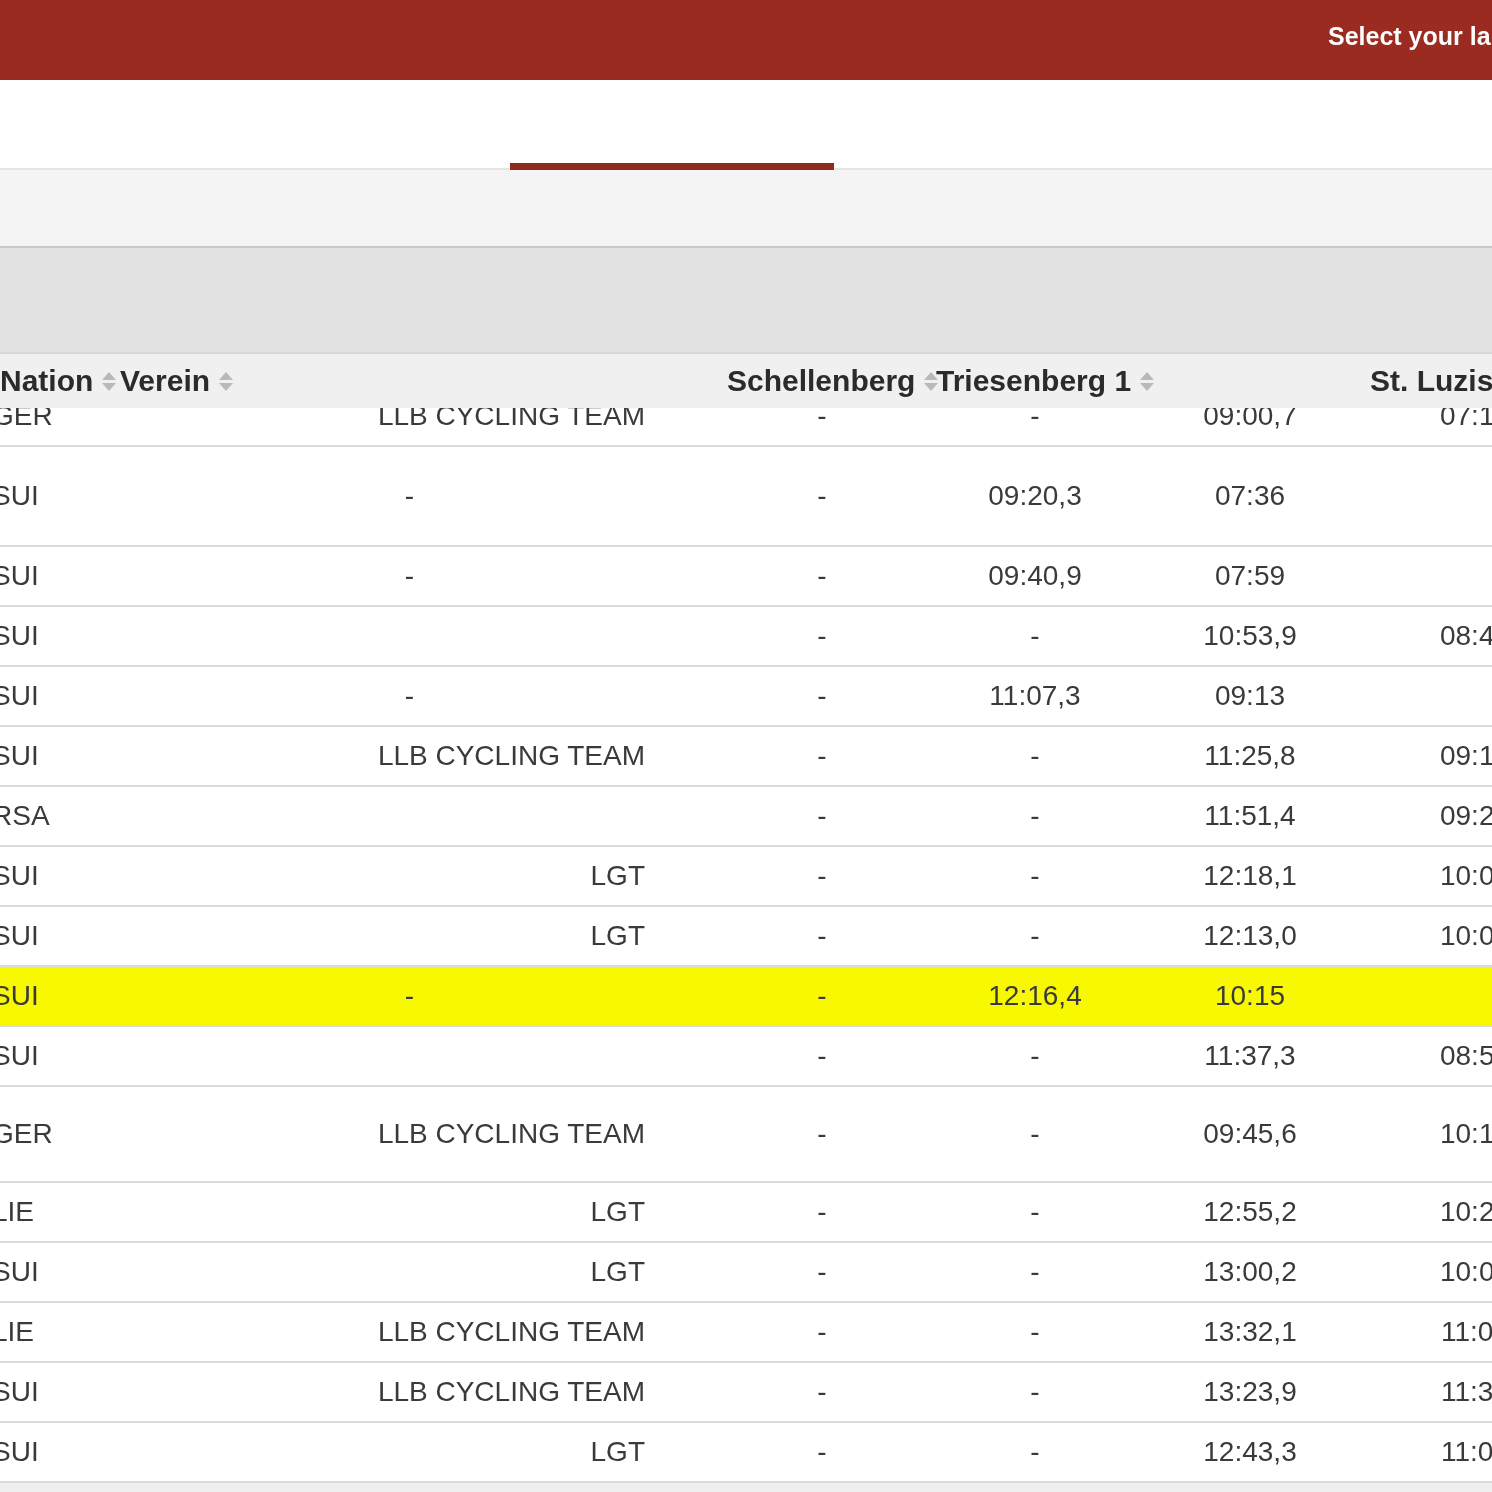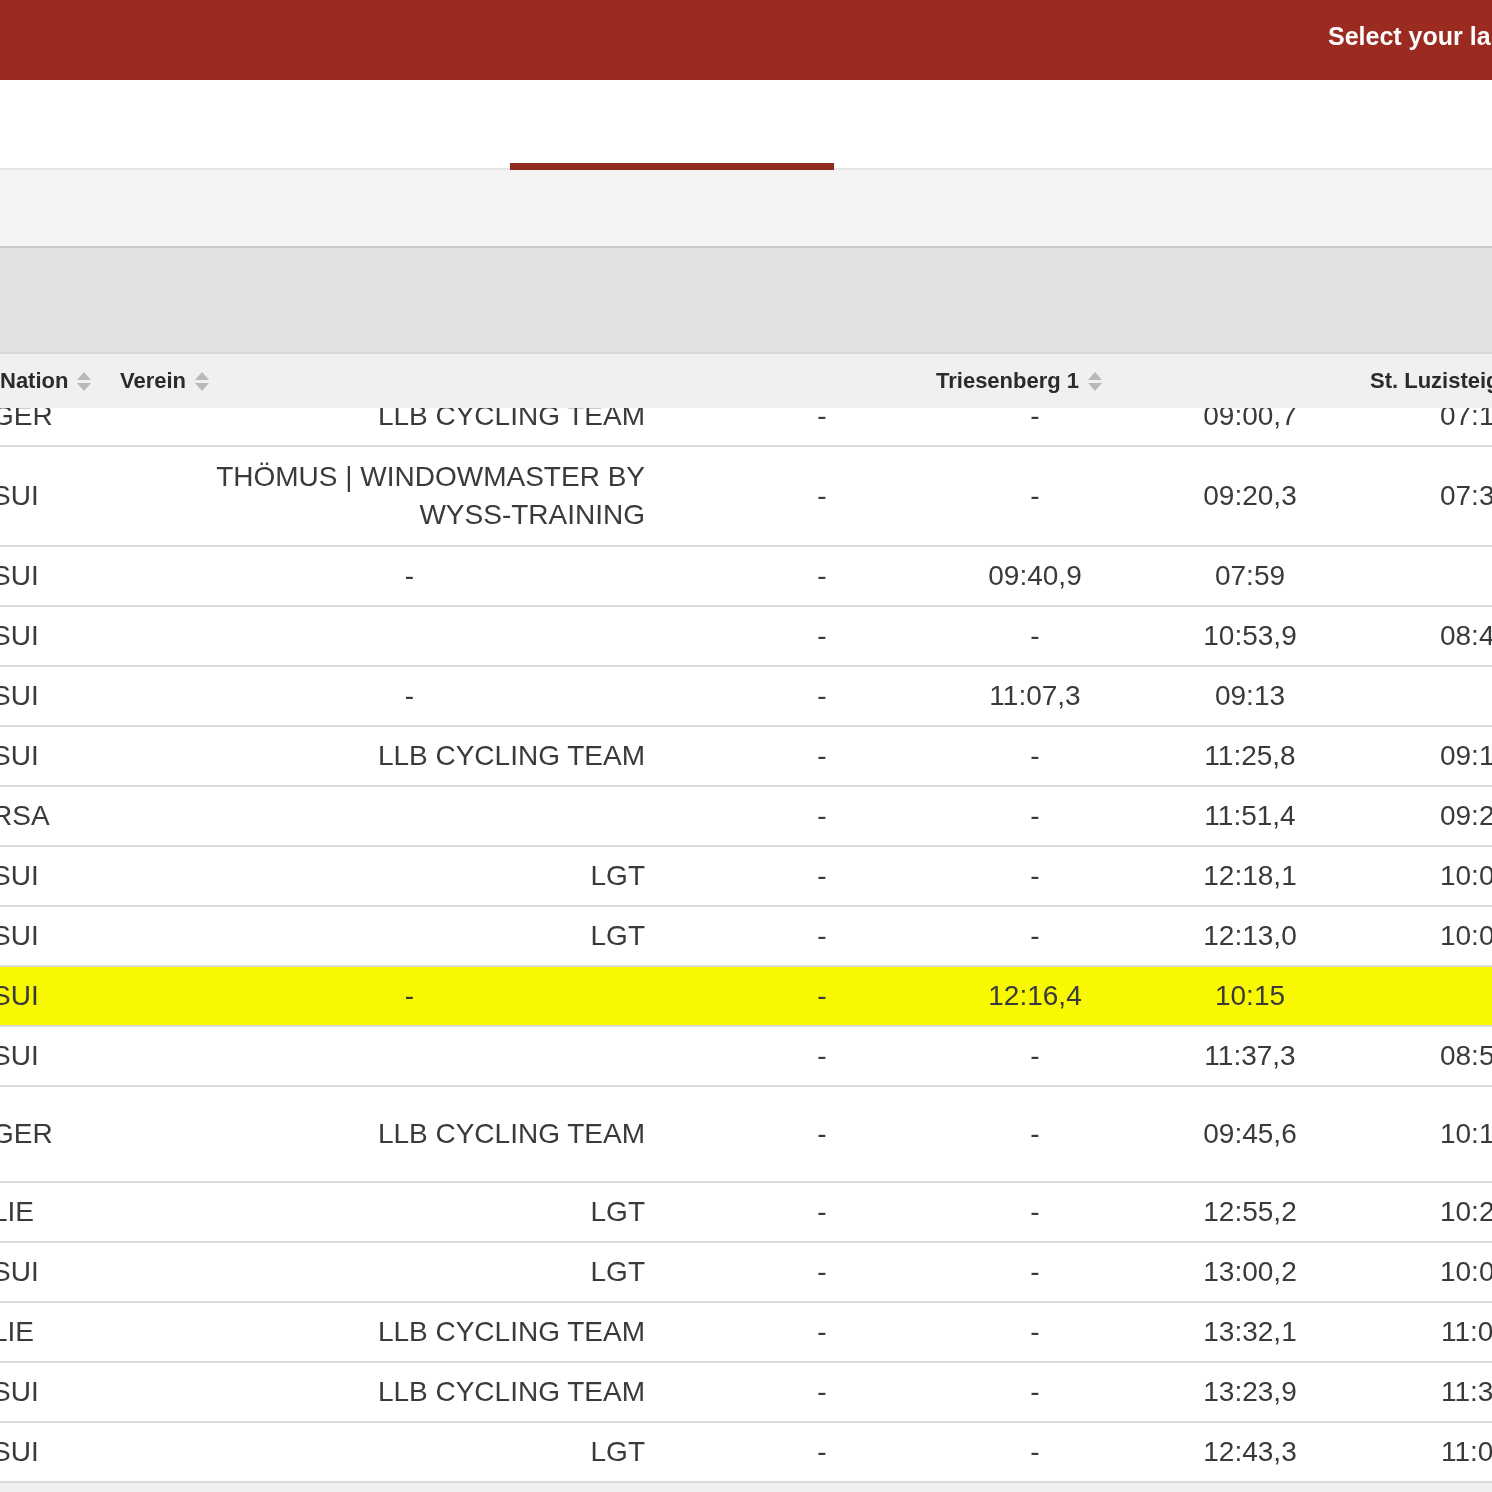--- a/index.html
+++ b/index.html
@@ -32,21 +32,21 @@
     background:#e2e2e2;border-top:2px solid #c9c9c9;}
   .flabel{position:absolute;top:261px;font-size:25px;color:#3a3a3a;white-space:nowrap;}
   .dropdown{position:absolute;top:293px;height:50px;box-sizing:border-box;background:#fdfdfd;
     border:2px solid #c6c6c6;border-radius:11px;display:flex;align-items:center;cursor:pointer;}
   .dropdown .val{font-size:29px;font-weight:700;color:#333;white-space:nowrap;}
   .chev{width:14px;height:14px;border-right:5px solid #b3b3b3;border-bottom:5px solid #b3b3b3;
     border-radius:2px;transform:rotate(45deg);margin-top:-8px;flex:0 0 auto;}
   
   .thead{position:absolute;left:0;top:352px;width:1492px;height:56px;box-sizing:border-box;background:#f0f0f0;
     border-top:2px solid #d8d8d8;z-index:5;}
-  .hcell{position:absolute;top:0;height:54px;display:flex;align-items:center;font-size:22px;font-weight:700;
+  .hcell{position:absolute;top:0;height:54px;display:flex;align-items:center;font-size:30px;font-weight:700;
     color:#2b2b2b;white-space:nowrap;cursor:pointer;}
   .sort{display:inline-flex;flex-direction:column;gap:3px;margin-left:9px;}
   .sort .up{width:0;height:0;border-left:7px solid transparent;border-right:7px solid transparent;border-bottom:8px solid #b9b9b9;}
   .sort .down{width:0;height:0;border-left:7px solid transparent;border-right:7px solid transparent;border-top:8px solid #b9b9b9;}
   
   .tbody{position:absolute;left:-8px;top:387px;width:1600px;z-index:1;}
   .row{display:grid;grid-template-columns:128px 579px 246px 180px 250px 200px;align-items:center;
     height:60px;box-sizing:border-box;border-bottom:2px solid #dadada;background:#fff;font-size:28px;color:#3a3a3a;cursor:pointer;}
   .row .c{white-space:nowrap;}
   .row .c.verein{white-space:normal;max-width:525px;line-height:1.35;text-align:right;}
@@ -115,20 +115,27 @@
           <i class="down"></i>
         </span>
     </div>
     <div class="hcell" style="left:120px">
       <span>Verein</span>
       <span class="sort">
           <i class="up"></i>
           <i class="down"></i>
         </span>
     </div>
+    <div class="hcell" style="left:727px">
+      <span>Schellenberg</span>
+      <span class="sort">
+          <i class="up"></i>
+          <i class="down"></i>
+        </span>
+    </div>
     <div class="hcell" style="left:936px">
       <span>Triesenberg 1</span>
       <span class="sort">
           <i class="up"></i>
           <i class="down"></i>
         </span>
     </div>
     <div class="hcell" style="left:1370px">
       <span>St. Luzisteig 2</span>
 
@@ -139,21 +146,20 @@
       <div class="row">
         <div class="c nation">GER</div>
         <div class="c verein">LLB CYCLING TEAM</div>
         <div class="c num">-</div>
         <div class="c num">-</div>
         <div class="c num">09:00,7</div>
         <div class="c num">07:14</div>
       </div>
       <div class="row" style="height: 100px;">
         <div class="c nation">SUI</div>
-        <div class="c verein">THÖMUS | WINDOWMASTER BY WYSS-TRAINING</div>
         <div class="c num">-</div>
         <div class="c num">-</div>
         <div class="c num">09:20,3</div>
         <div class="c num">07:36</div>
       </div>
       <div class="row">
         <div class="c nation">SUI</div>
         <div class="c num">-</div>
         <div class="c num">-</div>
         <div class="c num">09:40,9</div>

